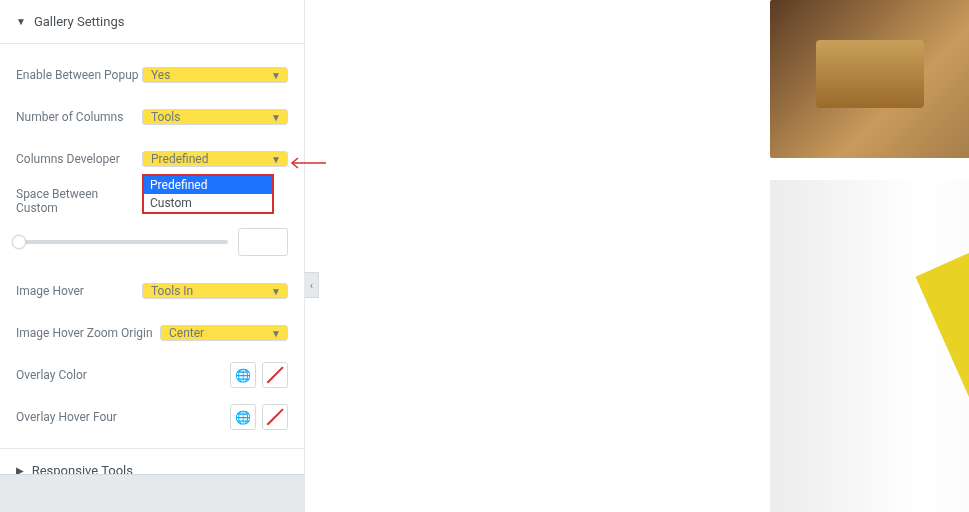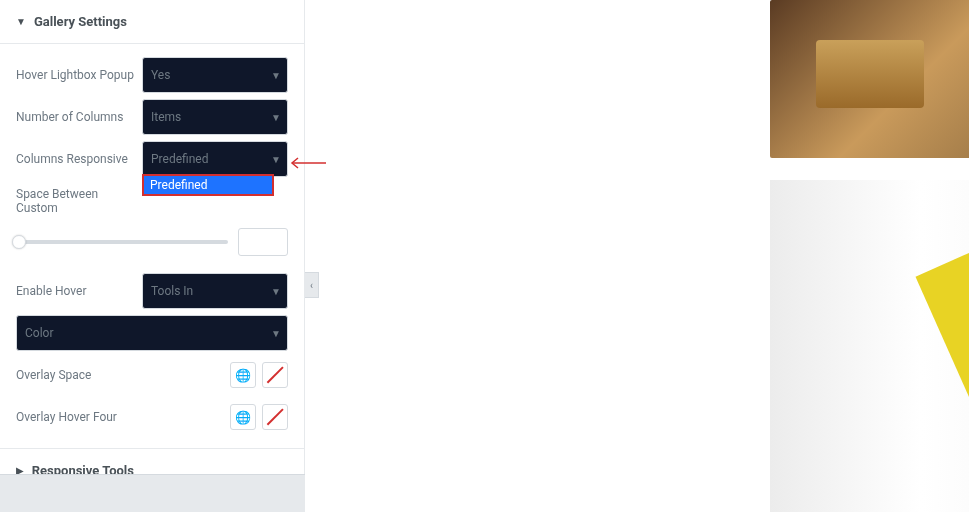--- a/index.html
+++ b/index.html
@@ -1,24 +1,24 @@
 <!DOCTYPE html>
 <html><head>
 <meta charset="utf-8">
 <style>
   *{box-sizing:border-box;margin:0;padding:0;font-family:-apple-system,BlinkMacSystemFont,"Segoe UI",Roboto,sans-serif}
   body{width:969px;height:512px;overflow:hidden;background:#fff;position:relative}
   .sidebar{width:305px;height:512px;background:#fff;border-right:1px solid #e6e9ec;position:relative}
   .section-header{display:flex;align-items:center;gap:8px;padding:14px 16px;border-bottom:1px solid #e6e9ec;cursor:pointer}
   .section-header .caret{font-size:10px;color:#495157}
-  .section-title{font-size:13px;font-weight:700;color:#495157}
+  .section-title{font-size:13px;font-weight:400;color:#495157}
   .rows{padding:10px 16px 0 16px}
   .row{display:flex;align-items:center;min-height:42px}
   .label{flex:0 0 126px;font-size:12px;color:#6d7882}
-  .select{position:relative;flex:1;border:1px solid #d5dadf;border-radius:3px;height:36px;background:#0f172a;display:flex;align-items:center;padding:0 26px 0 8px;font-size:12px;color:#6d7882;cursor:pointer}
+  .select{position:relative;flex:1;border:1px solid #d5dadf;border-radius:3px;height:16px;background:#fde047;display:flex;align-items:center;padding:0 26px 0 8px;font-size:12px;color:#6d7882;cursor:pointer}
   .select .chev{position:absolute;right:6px;top:50%;transform:translateY(-50%);color:#6d7882;font-size:10px}
   .dropdown{position:absolute;left:142px;top:174px;width:132px;border:2px solid #d32f2f;background:#fff;z-index:5}
   .opt{font-size:12px;padding:2px 6px;color:#495157;cursor:pointer}
   .opt.sel{background:#1e73ff;color:#fff}
   .slider-row{display:flex;align-items:center;gap:10px;padding:6px 0 14px 0}
   .slider-track{flex:1;height:4px;background:#d5dadf;border-radius:2px;position:relative}
   .slider-thumb{position:absolute;left:-4px;top:50%;transform:translateY(-50%);width:14px;height:14px;border-radius:50%;background:#fff;border:1px solid #d5dadf;box-shadow:0 0 2px rgba(0,0,0,.2)}
   .slider-input{width:50px;height:28px;border:1px solid #d5dadf;border-radius:3px}
   .color-ctrls{display:flex;gap:6px;margin-left:auto}
   .icon-btn{width:26px;height:26px;border:1px solid #d5dadf;border-radius:3px;display:flex;align-items:center;justify-content:center;font-size:13px;color:#6d7882;background:#fff;cursor:pointer}
@@ -44,70 +44,71 @@
 <div class="sidebar">
 
   <div class="section-header">
     <span class="caret">▼</span>
     <span class="section-title">Gallery Settings</span>
   </div>
 
   <div class="rows">
 
     <div class="row">
-      <div class="label">Hover Lightbox Popup</div>
+      <div class="label">Enable Between Popup</div>
       <div class="select">
         <span>Yes</span>
         <span class="chev">▼</span>
       </div>
     </div>
 
     <div class="row">
       <div class="label">Number of Columns</div>
       <div class="select">
-        <span>Items</span>
+        <span>Tools</span>
         <span class="chev">▼</span>
       </div>
     </div>
 
     <div class="row">
-      <div class="label">Columns Responsive</div>
+      <div class="label">Columns Developer</div>
       <div class="select">
         <span>Predefined</span>
         <span class="chev">▼</span>
       </div>
     </div>
 
     <div class="row">
       <div class="label">Space Between Custom</div>
     </div>
     <div class="slider-row">
       <div class="slider-track">
         <div class="slider-thumb"></div>
       </div>
       <input class="slider-input" style="">
     </div>
 
     <div class="row">
-      <div class="label">Enable Hover</div>
+      <div class="label">Image Hover</div>
       <div class="select">
         <span>Tools In</span>
         <span class="chev">▼</span>
       </div>
     </div>
 
     <div class="row">
+      <div class="label" style="flex-basis:144px">Image Hover Zoom Origin</div>
       <div class="select">
-        <span>Color</span>
+        <span>Center</span>
         <span class="chev">▼</span>
       </div>
     </div>
 
     <div class="row">
-      <div class="label">Overlay Space</div>
+      <div class="label">Overlay Color</div>
       <div class="color-ctrls">
         <div class="icon-btn">
             <span>🌐</span>
           </div>
         <div class="icon-btn no-color"></div>
       </div>
     </div>
 
     <div class="row">
       <div class="label">Overlay Hover Four</div>
@@ -125,20 +126,21 @@
     <span class="caret">▶</span>
     <span class="section-title">Responsive Tools</span>
   </div>
 
 </div>
 
 <div class="footer-bar"></div>
 
 <div class="dropdown">
   <div class="opt sel">Predefined</div>
+  <div class="opt">Custom</div>
 </div>
 
 <div class="arrow">
   <svg width="40" height="14">
       <line x1="38" y1="7" x2="4" y2="7" stroke="#d32f2f" stroke-width="1.5"></line>
       <polyline points="10,2 4,7 10,12" fill="none" stroke="#d32f2f" stroke-width="1.5"></polyline>
     </svg>
 </div>
 
 <div class="collapse-handle">

